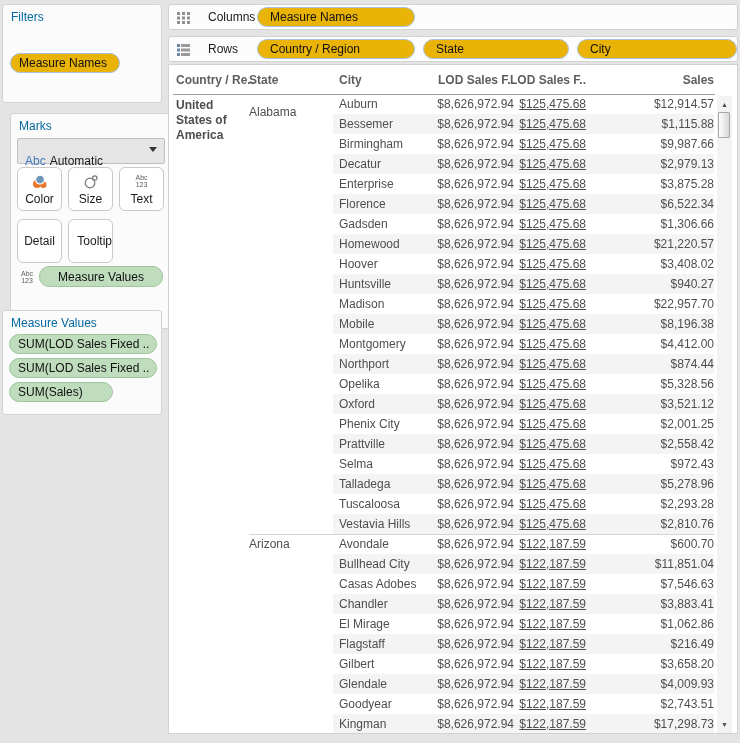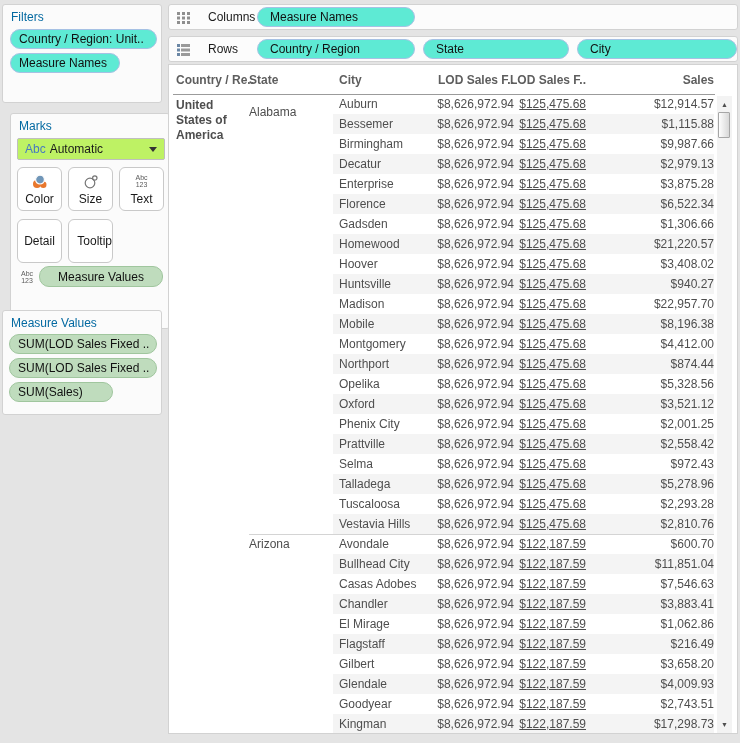--- a/index.html
+++ b/index.html
@@ -6,30 +6,30 @@
   html,body { width:740px; height:743px; }
   body { font-family:"Liberation Sans", sans-serif; background:#E4E4E4; position:relative; overflow:hidden; font-size:12px; color:#1a1a1a; }
   #app { position:absolute; inset:0; }
 
   
   .panel { position:absolute; background:#FBFBFB; border:1px solid #D2D2D2; border-radius:3px; }
   .panel-title { position:absolute; left:8px; top:5px; font-size:12px; color:#0369a1; white-space:nowrap; }
 
   .pill { position:absolute; height:20px; line-height:19px; border-radius:10px; font-size:12px;
           white-space:nowrap; overflow:hidden; padding:0 8px; color:#111; }
-  .pill.blue  { background:#5eead4; border:1px solid #A6C1E4; }
+  .pill.blue  { background:#eab308; border:1px solid #A6C1E4; }
   .pill.green { background:#BFDCBD; border:1px solid #A0C69E; }
 
   #filters-panel { left:2px; top:4px; width:160px; height:99px; }
   #marks-panel   { left:2px; top:113px; width:160px; height:216px;margin-left:8px; }
   #mv-panel      { left:2px; top:310px; width:160px; height:105px; }
 
   
-  .mark-dropdown { position:absolute; left:6px; top:24px; width:148px; height:22px; background:#bef264;
-                   border:1px solid #BFBFBF; border-radius:2px; line-height:20px; padding:0 7px; cursor:default; }
+  .mark-dropdown { position:absolute; left:6px; top:24px; width:148px; height:22px; background:#e5e5e5;
+                   border:1px solid #BFBFBF; border-radius:2px; line-height:20px; padding:12px 7px; cursor:default; }
   .mark-dropdown .abc { color:#4779C0; margin-right:4px; }
   .mark-dropdown .caret { position:absolute; right:7px; top:8px; width:0; height:0;
                           border-left:4px solid transparent; border-right:4px solid transparent; border-top:5px solid #333; }
   .mark-btn { position:absolute; width:45px; height:44px; background:#fff; border:1px solid #C9C9C9;
               border-radius:6px; text-align:center; font-size:12px; color:#1a1a1a; }
   .mark-btn .btn-label { position:absolute; bottom:4px; left:0; right:0; }
   .mark-btn.textonly .btn-label { bottom:auto; top:50%; transform:translateY(-50%); }
   .mark-btn .btn-icon { position:absolute; top:5px; left:0; right:0; height:18px; }
   .abc123 { font-size:7px; line-height:7px; color:#5A5A5A; text-align:center; }
   #encoding-icon { position:absolute; left:6px; top:156px; width:20px; }
@@ -73,21 +73,20 @@
 
   svg { display:block; margin:0 auto; }
 </style>
 </head>
 <body>
 
 <div id="app">
 
   <div class="panel" id="filters-panel">
     <div class="panel-title">Filters</div>
-    <div class="pill blue" style="left:7px; top:24px; width:147px;">Country / Region: Unit..</div>
     <div class="pill blue" style="left:7px; top:48px; width:110px;">Measure Names</div>
   </div>
 
   <div class="panel" id="marks-panel">
     <div class="panel-title">Marks</div>
 
     <div class="mark-dropdown">
       <span class="abc">Abc</span><span>Automatic</span>
       <span class="caret"></span>
     </div>

